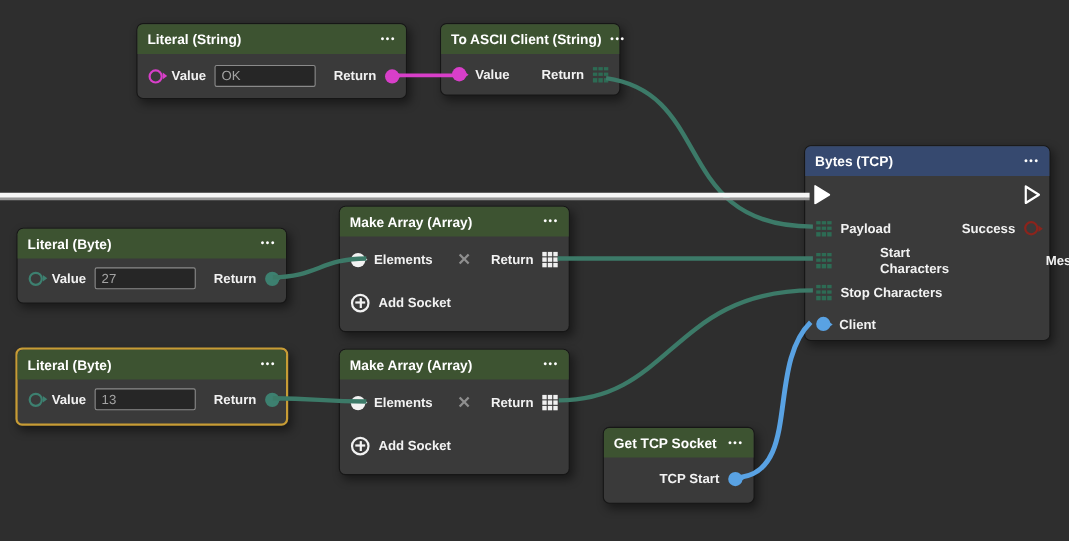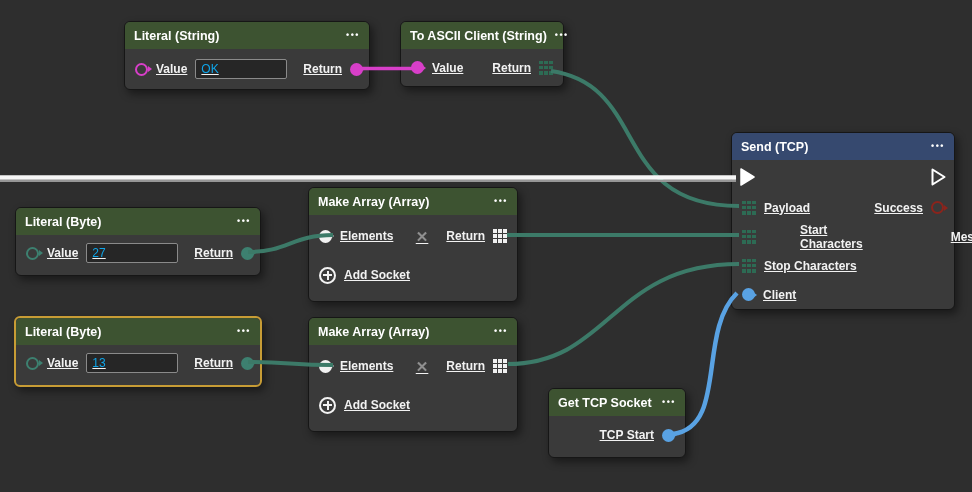--- a/index.html
+++ b/index.html
@@ -14,21 +14,21 @@
         border-radius:6px;box-shadow:3px 4px 9px rgba(0,0,0,.45);
         box-sizing:border-box;color:#f2f2f2;}
   .node.selected{border:2px solid #c79c35;}
   .hdr{height:27px;display:flex;align-items:center;justify-content:space-between;
        gap:8px;padding:0 9px;border-radius:5px 5px 0 0;color:#fff;
        font-size:12.5px;font-weight:700;white-space:nowrap;}
   .hdr-green{background:#3d5331;}
   .hdr-blue{background:#36496f;}
   .menu{font-size:9px;letter-spacing:1.5px;line-height:1;cursor:pointer;flex:none;}
   .row{display:flex;align-items:center;gap:8px;padding:0 10px;
-       font-size:12px;font-weight:700;color:#f2f2f2;text-decoration:underline;}
+       font-size:12px;font-weight:700;color:#f2f2f2;}
   .spacer{flex:1;}
 
   .port{position:relative;width:13px;height:13px;border-radius:50%;
         flex:none;box-sizing:border-box;}
   .port.filled{background:var(--pc);}
   .port.outline{border:2.5px solid var(--pc);}
   .port::after{content:"";position:absolute;left:11px;top:50%;margin-top:-3px;
         width:0;height:0;border-left:4px solid var(--pc);
         border-top:3px solid transparent;border-bottom:3px solid transparent;}
   .p-string{--pc:#d83fc9;}
@@ -46,21 +46,21 @@
   .x-icon{color:#8f8f8f;font-size:15px;font-weight:700;line-height:1;cursor:pointer;flex:none;}
 
   .plus-icon{width:13px;height:13px;border:2px solid #f2f2f2;border-radius:50%;
         position:relative;flex:none;cursor:pointer;}
   .plus-icon::before{content:"";position:absolute;left:2px;right:2px;top:50%;
         margin-top:-1px;height:2px;background:#f2f2f2;}
   .plus-icon::after{content:"";position:absolute;top:2px;bottom:2px;left:50%;
         margin-left:-1px;width:2px;background:#f2f2f2;}
 
   input.value-input{background:#262626;border:1px solid #8a8a8a;border-radius:2px;
-        color:#0ea5e9;font:12px "Liberation Sans",sans-serif;height:20px;
+        color:#a3a3a3;font:12px "Liberation Sans",sans-serif;height:20px;
         padding:0 5px;box-sizing:border-box;}
 
   .exec-svg{display:block;flex:none;}
 </style>
 </head>
 <body>
 
 <div class="canvas">
 
   <svg class="wires" width="972" height="492" viewBox="0 0 972 492">
@@ -109,21 +109,21 @@
           <i></i>
           <i></i>
           <i></i>
           <i></i>
         </span>
     </div>
   </div>
 
   <div class="node" style="left:731px;top:132px;width:224px;">
     <div class="hdr hdr-blue">
-      <span class="title">Send (TCP)</span>
+      <span class="title">Bytes (TCP)</span>
       <span class="menu">•••</span>
     </div>
     <div class="row" style="height:33px;padding:0 8px;">
       <svg class="exec-svg" width="15" height="18" viewBox="0 0 15 18">
         <path d="M1 1 L14 9 L1 17 Z" fill="#ffffff" stroke="#ffffff" stroke-width="1.5" stroke-linejoin="round"></path>
       </svg>
       <span class="spacer"></span>
       <svg class="exec-svg" width="15" height="18" viewBox="0 0 15 18">
         <path d="M1.5 1.5 L13.5 9 L1.5 16.5 Z" fill="none" stroke="#ffffff" stroke-width="2" stroke-linejoin="round"></path>
       </svg>

